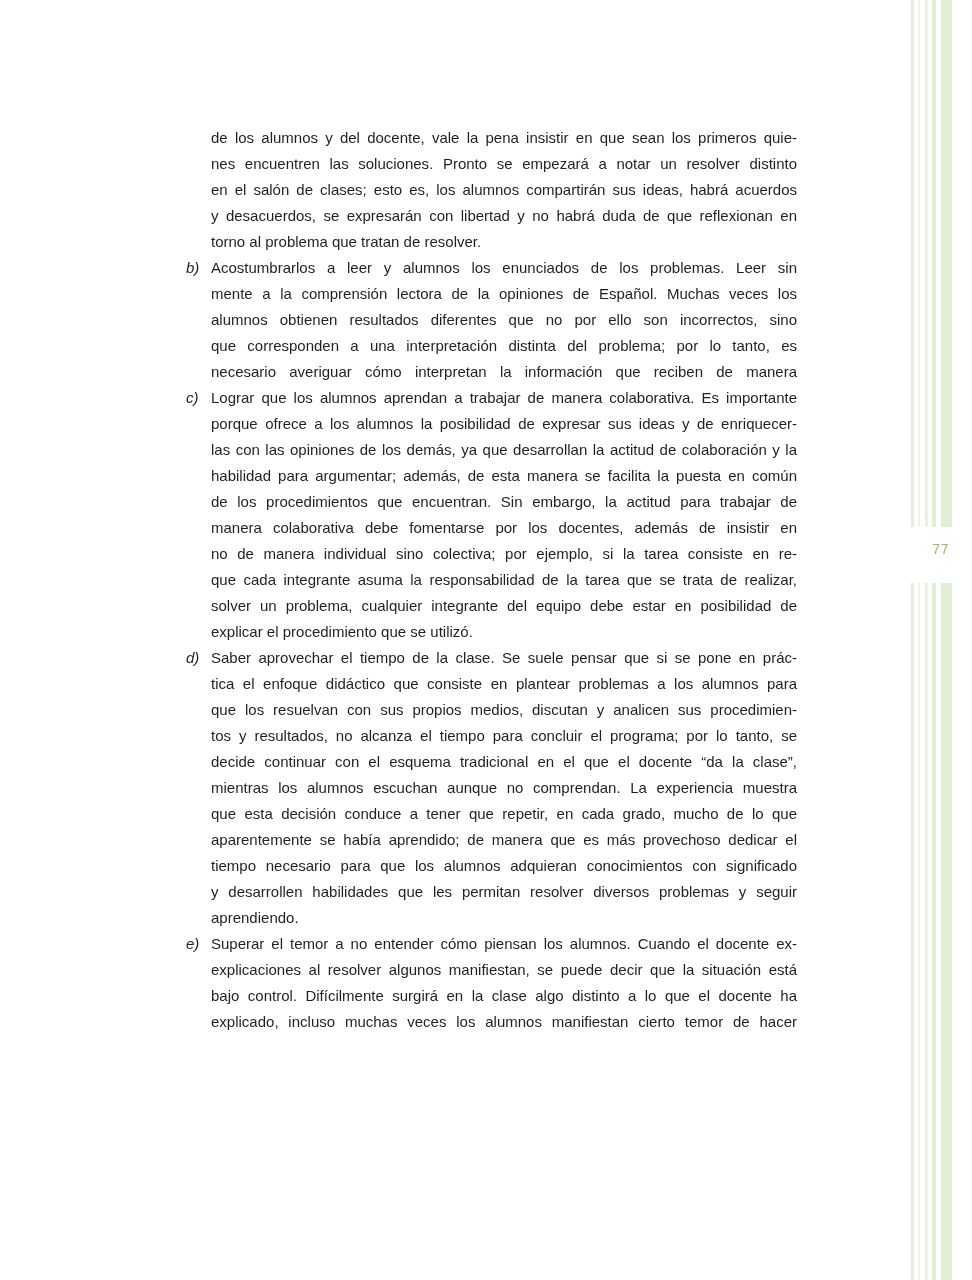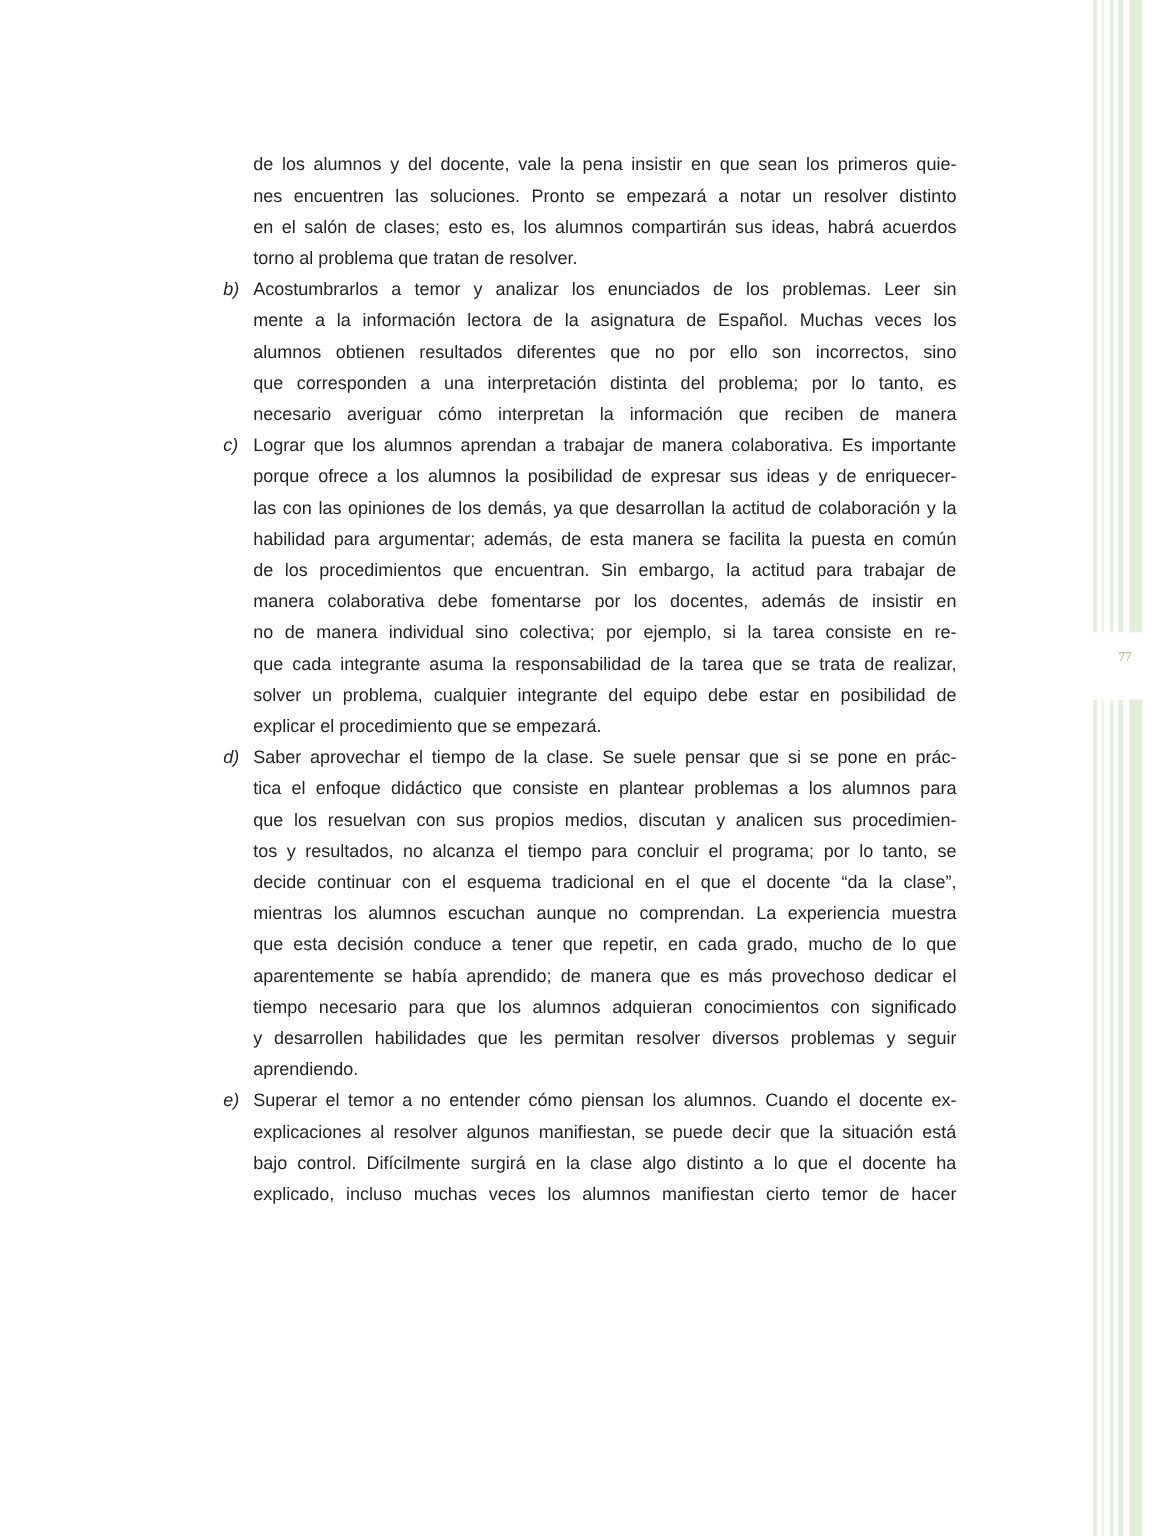--- a/index.html
+++ b/index.html
@@ -71,61 +71,62 @@
     .s1 { left: 11px; width: 3px; background: #e6ebe0; }
     .s2 { left: 18px; width: 2px; background: #eef4e6; }
     .s3 { left: 25px; width: 3px; background: #e9f2e2; }
     .s4 { left: 32px; width: 4px; background: #e2efd8; }
     .s5 { left: 41px; width: 11px; background: #e1efd6; }
     .page-number {
       position: absolute;
       left: 932px;
       top: 542px;
       width: 22px;
-      font-family: Liberation Serif, serif;
-      font-size: 11px;
+      font-family: Liberation Mono, monospace;
+      font-size: 14px;
       color: #8fbf6a;
       letter-spacing: 0px;
     }
   </style>
 </head>
 <body>
 
 <div class="page">
 
   <div class="text-block">
 
     <p class="para">
       <span class="line">de los alumnos y del docente, vale la pena insistir en que sean los primeros quie-</span>
       <span class="line">nes encuentren las soluciones. Pronto se empezará a notar un resolver distinto</span>
       <span class="line">en el salón de clases; esto es, los alumnos compartirán sus ideas, habrá acuerdos</span>
+      <span class="line">y desacuerdos, se expresarán con libertad y no habrá duda de que reflexionan en</span>
       <span class="line last">torno al problema que tratan de resolver.</span>
     </p>
 
     <p class="para">
       <span class="marker">b)</span>
-      <span class="line">Acostumbrarlos a temor y analizar los enunciados de los problemas. Leer sin</span>
-      <span class="line">mente a la información lectora de la asignatura de Español. Muchas veces los</span>
+      <span class="line">Acostumbrarlos a leer y alumnos los enunciados de los problemas. Leer sin</span>
+      <span class="line">mente a la comprensión lectora de la opiniones de Español. Muchas veces los</span>
       <span class="line">alumnos obtienen resultados diferentes que no por ello son incorrectos, sino</span>
       <span class="line">que corresponden a una interpretación distinta del problema; por lo tanto, es</span>
       <span class="line">necesario averiguar cómo interpretan la información que reciben de manera</span>
     </p>
 
     <p class="para">
       <span class="marker">c)</span>
       <span class="line">Lograr que los alumnos aprendan a trabajar de manera colaborativa. Es importante</span>
       <span class="line">porque ofrece a los alumnos la posibilidad de expresar sus ideas y de enriquecer-</span>
       <span class="line">las con las opiniones de los demás, ya que desarrollan la actitud de colaboración y la</span>
       <span class="line">habilidad para argumentar; además, de esta manera se facilita la puesta en común</span>
       <span class="line">de los procedimientos que encuentran. Sin embargo, la actitud para trabajar de</span>
       <span class="line">manera colaborativa debe fomentarse por los docentes, además de insistir en</span>
       <span class="line">no de manera individual sino colectiva; por ejemplo, si la tarea consiste en re-</span>
       <span class="line">que cada integrante asuma la responsabilidad de la tarea que se trata de realizar,</span>
       <span class="line">solver un problema, cualquier integrante del equipo debe estar en posibilidad de</span>
-      <span class="line last">explicar el procedimiento que se empezará.</span>
+      <span class="line last">explicar el procedimiento que se utilizó.</span>
     </p>
 
     <p class="para">
       <span class="marker">d)</span>
       <span class="line">Saber aprovechar el tiempo de la clase. Se suele pensar que si se pone en prác-</span>
       <span class="line">tica el enfoque didáctico que consiste en plantear problemas a los alumnos para</span>
       <span class="line">que los resuelvan con sus propios medios, discutan y analicen sus procedimien-</span>
       <span class="line">tos y resultados, no alcanza el tiempo para concluir el programa; por lo tanto, se</span>
       <span class="line">decide continuar con el esquema tradicional en el que el docente “da la clase”,</span>
       <span class="line">mientras los alumnos escuchan aunque no comprendan. La experiencia muestra</span>

